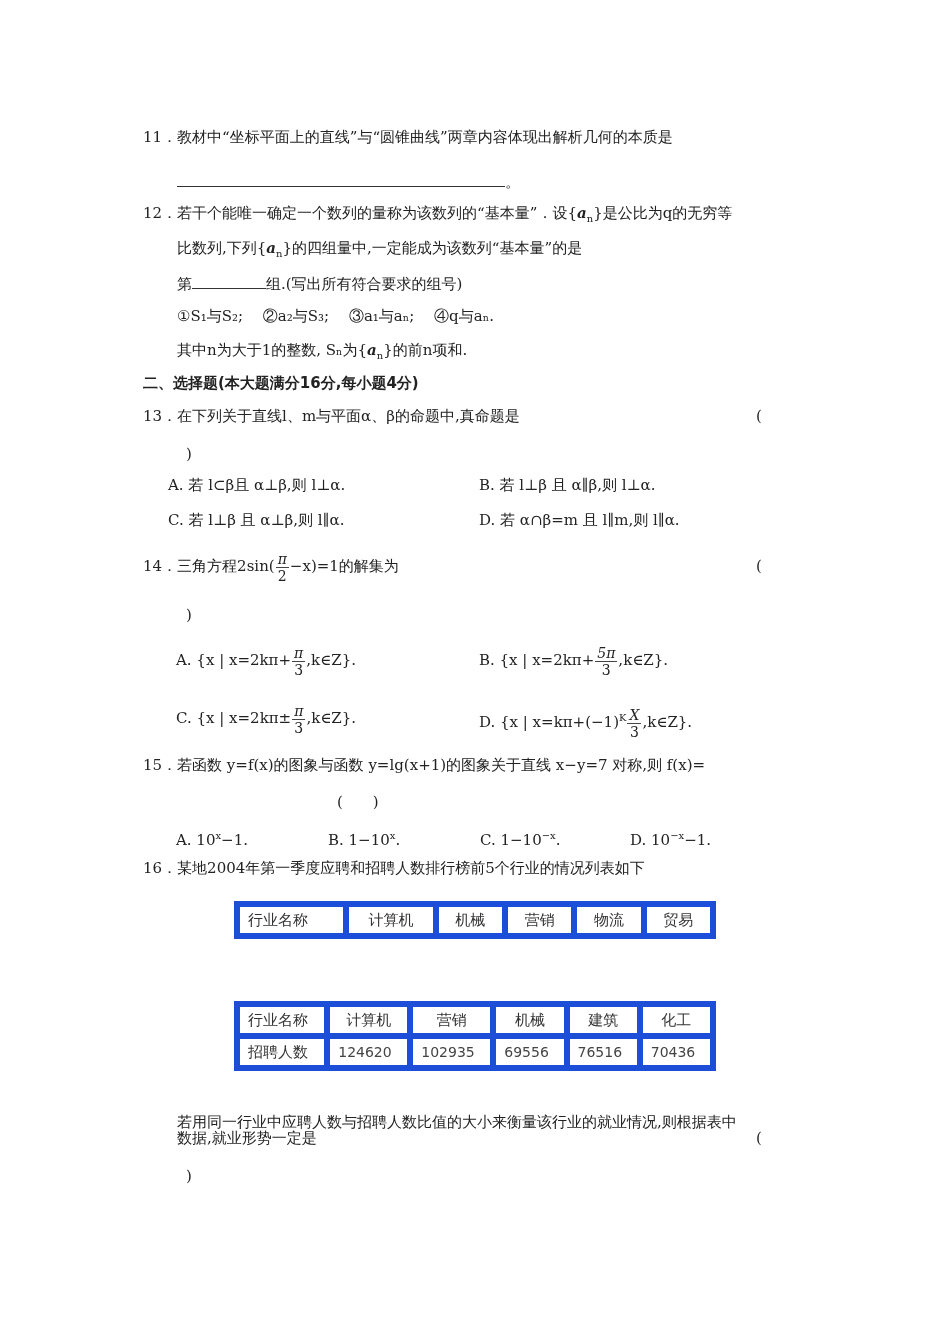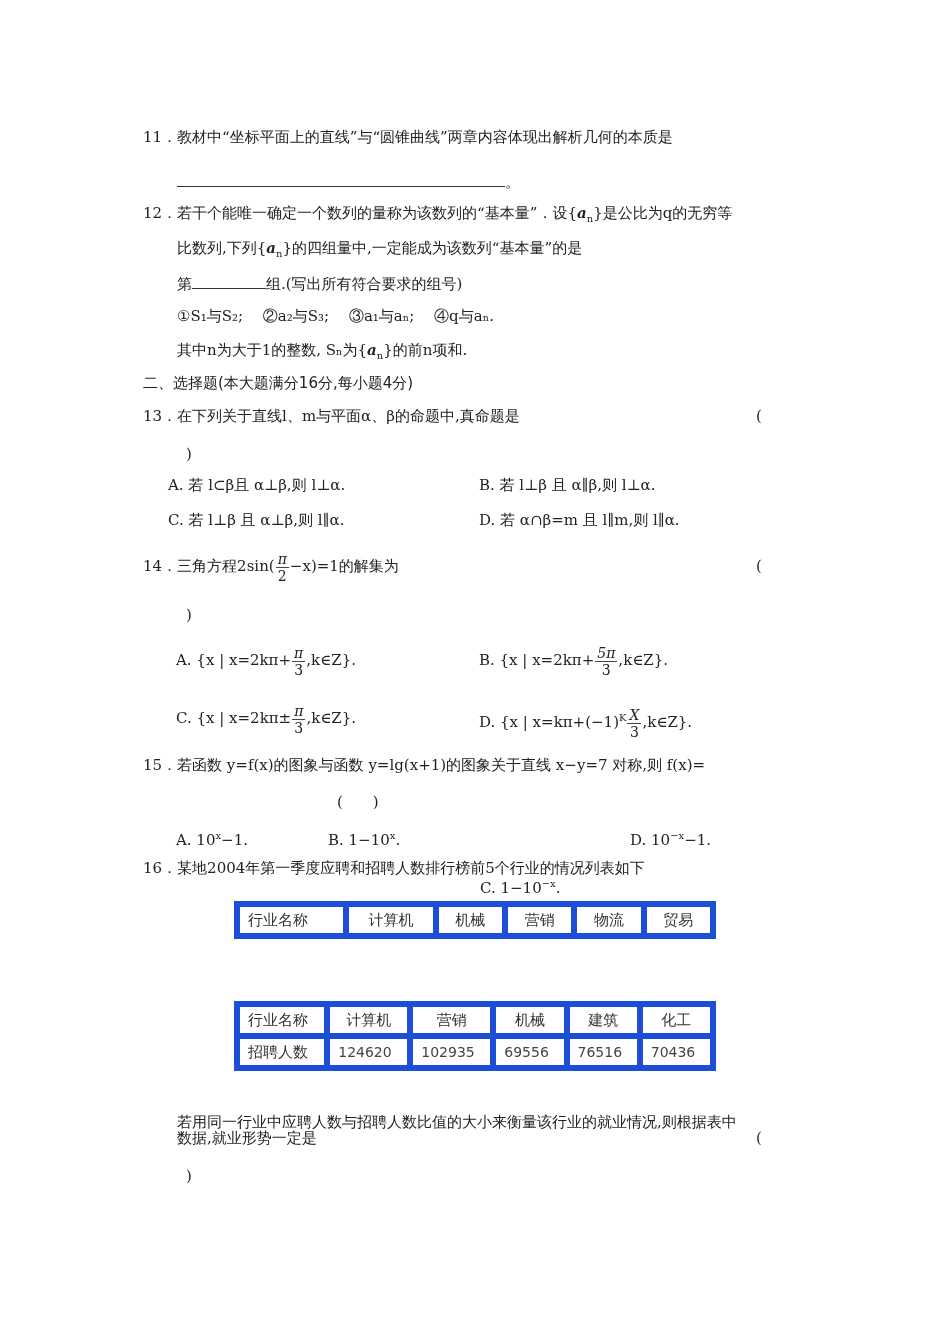--- a/index.html
+++ b/index.html
@@ -2,21 +2,21 @@
 <html><head>
 <meta charset="utf-8">
 <style>
   html, body { margin: 0; padding: 0; background: #ffffff; }
   body {
     width: 950px; height: 1344px; position: relative; overflow: hidden;
     font-family: "DejaVu Serif", "Liberation Serif", serif;
     color: #222222; font-size: 15px;
   }
   .line { position: absolute; white-space: nowrap; line-height: 20px; }
-  .bold { font-weight: normal; font-family: "DejaVu Sans", "Liberation Sans", sans-serif; }
+  .bold { font-weight: bold; font-family: "DejaVu Sans", "Liberation Sans", sans-serif; }
   .it { font-style: italic; }
   .blank { display: inline-block; border-bottom: 1px solid #333; vertical-align: baseline; }
   .frac { display: inline-block; vertical-align: middle; text-align: center; line-height: 16px; font-size: 14px; margin: 0 1px; }
   .frac .num { display: block; border-bottom: 1px solid #444; padding: 0 2px; font-style: italic; }
   .frac .den { display: block; padding: 0 2px; }
   sup { font-size: 10px; }
   sub { font-size: 10px; }
   table.data { position: absolute; border-collapse: collapse; font-size: 15px; }
   table.data td { border: 6px solid #1d4ed8; height: 26px; padding: 0 8px; color: #333; }
   table.data td.num { font-family: "DejaVu Sans", "Liberation Sans", sans-serif; font-size: 14px; color: #444; }
@@ -78,21 +78,21 @@
 <div class="line" style="left:479px; top:700px; line-height:36px;">
   <span>D. {x | x=kπ+(−1)</span><sup>K</sup><span class="frac"><span class="num">X</span><span class="den">3</span></span><span>,k∈Z}.</span>
 </div>
 
 <div class="line" style="left:143px; top:755px;">
   <span>15．</span><span>若函数 y=f(x)的图象与函数 y=lg(x+1)的图象关于直线 x−y=7 对称,则 f(x)=</span>
 </div>
 <div class="line" style="left:337px; top:792px;">(　　)</div>
 <div class="line" style="left:176px; top:826px;"><span>A. 10</span><sup>x</sup><span>−1.</span></div>
 <div class="line" style="left:328px; top:826px;"><span>B. 1−10</span><sup>x</sup><span>.</span></div>
-<div class="line" style="left:480px; top:826px;margin-top:48px;"><span>C. 1−10</span><sup>−x</sup><span>.</span></div>
+<div class="line" style="left:480px; top:826px;"><span>C. 1−10</span><sup>−x</sup><span>.</span></div>
 <div class="line" style="left:630px; top:826px;"><span>D. 10</span><sup>−x</sup><span>−1.</span></div>
 
 <div class="line" style="left:143px; top:858px;">
   <span>16．</span><span>某地2004年第一季度应聘和招聘人数排行榜前5个行业的情况列表如下</span>
 </div>
 
 <table class="data" style="left:234px; top:901px; width:482px;">
   <tbody>
       <tr>
     <td>行业名称</td>

